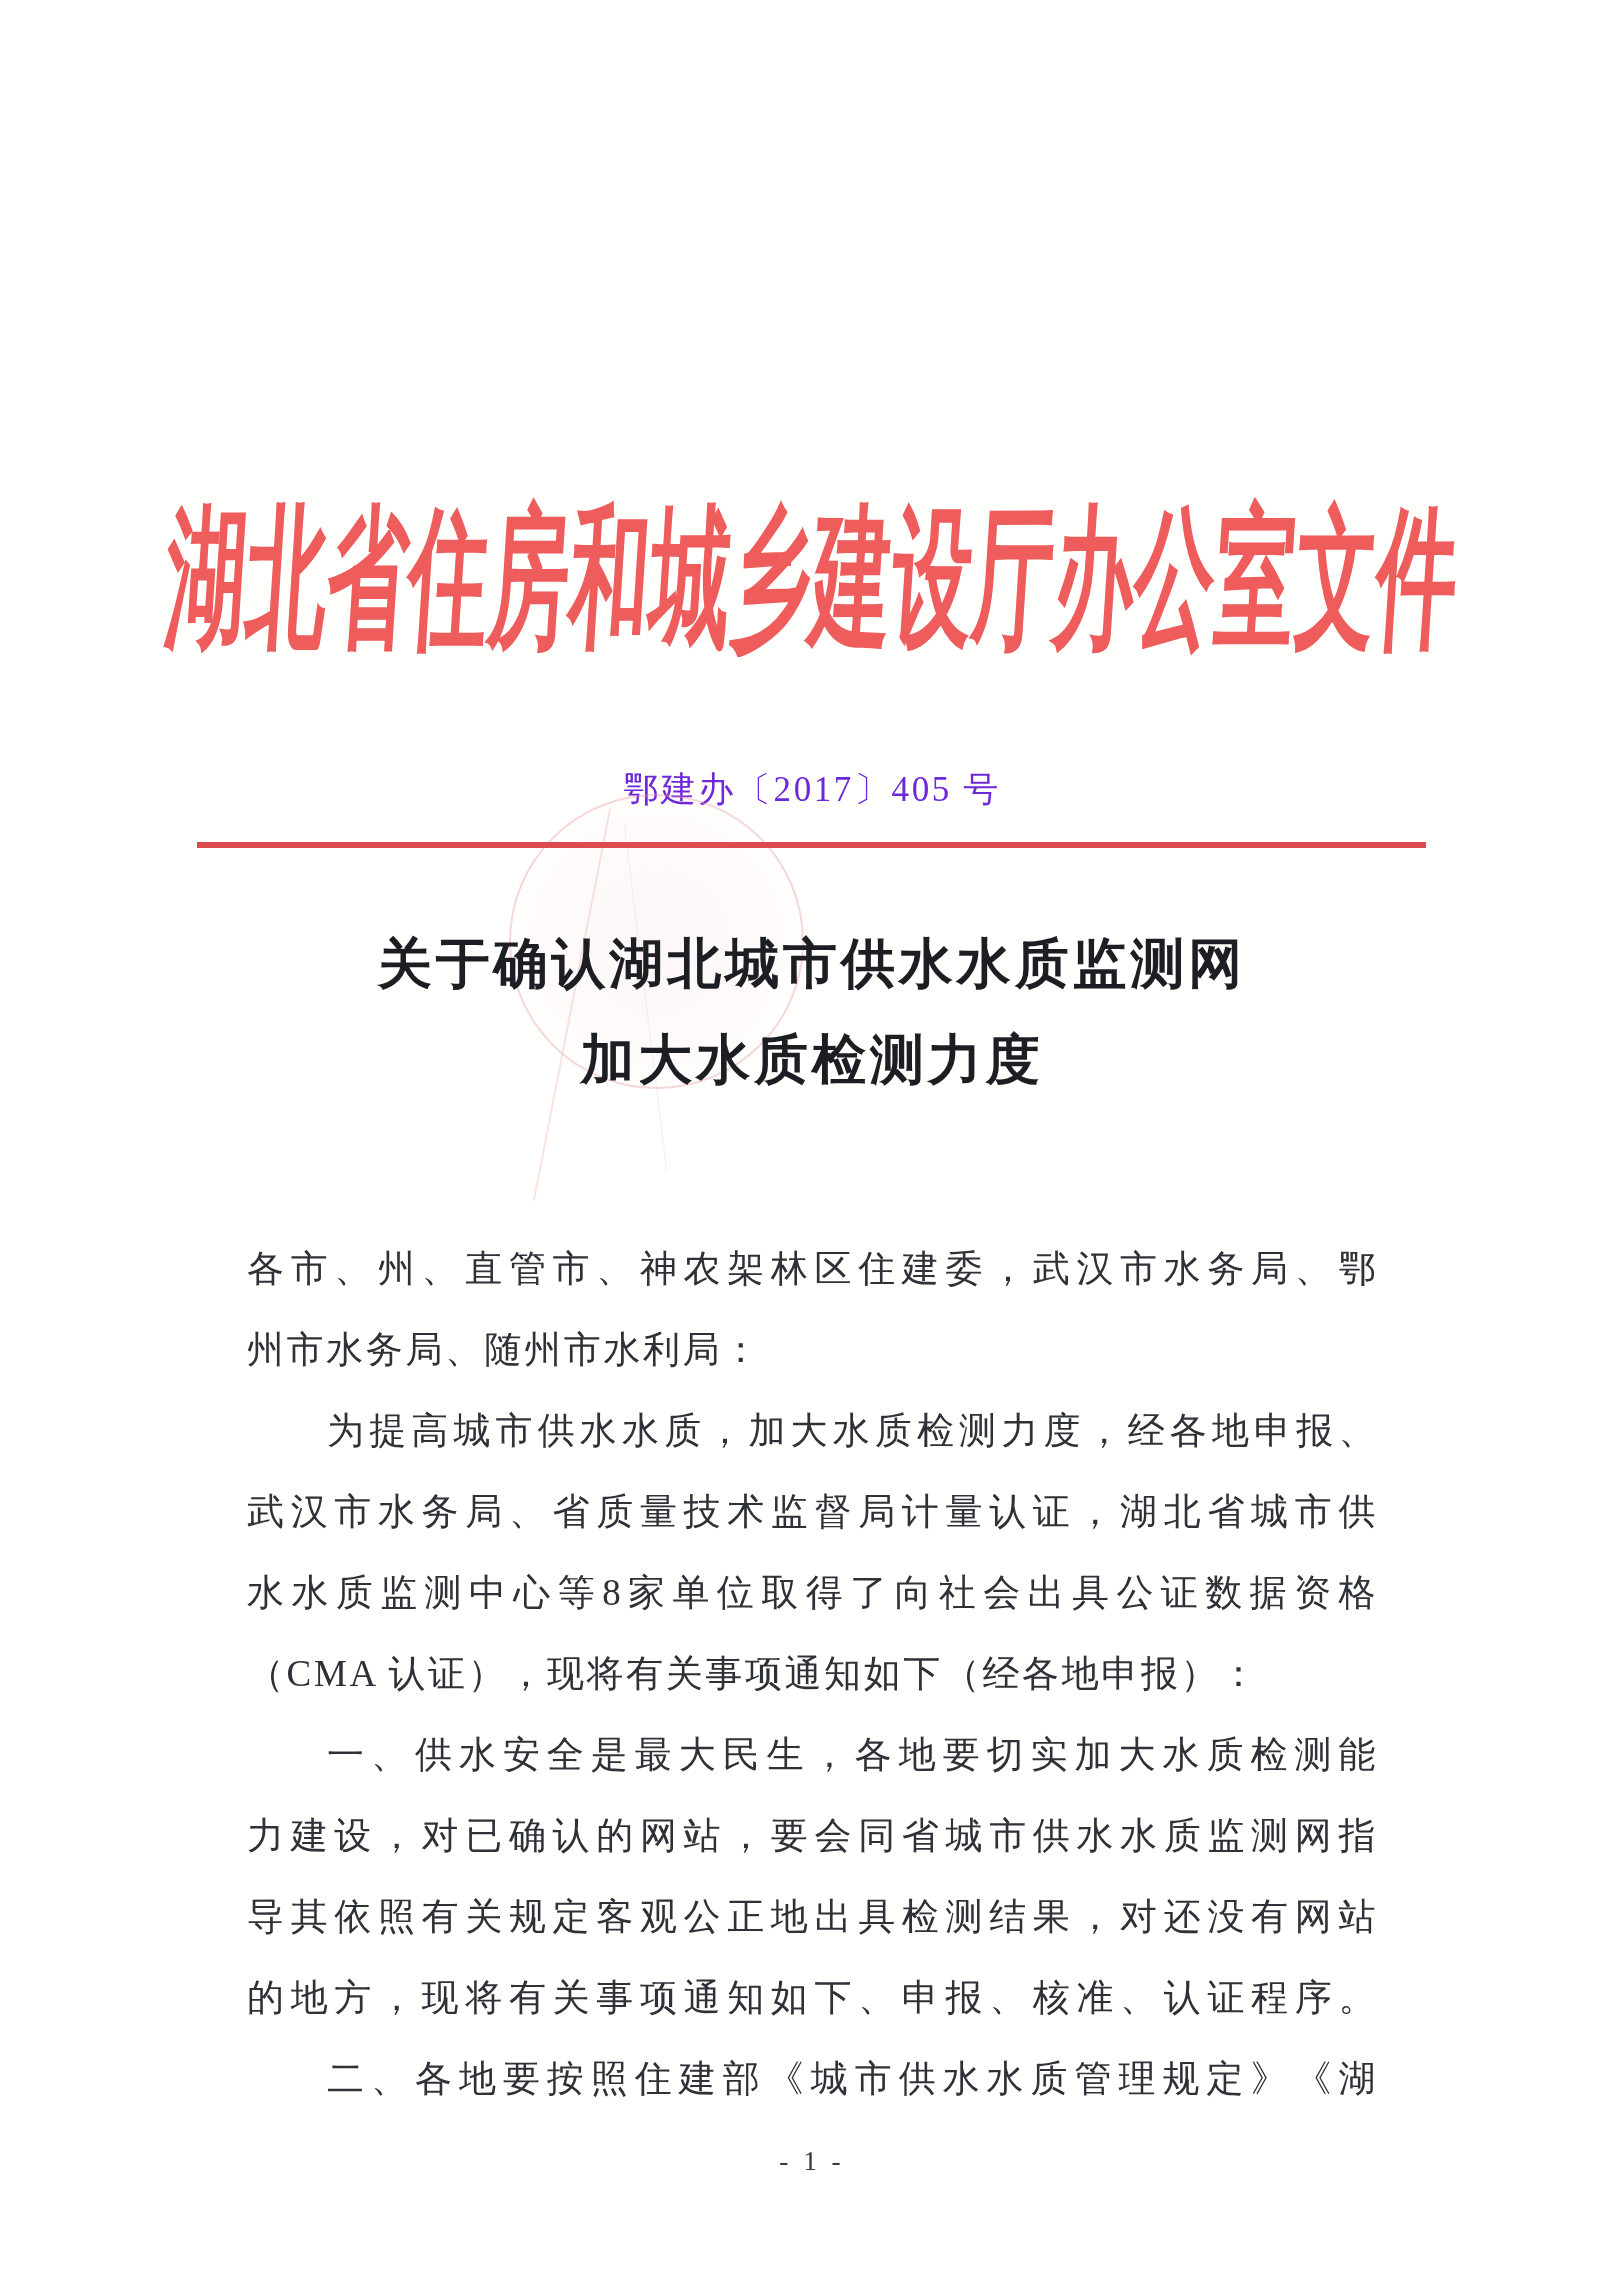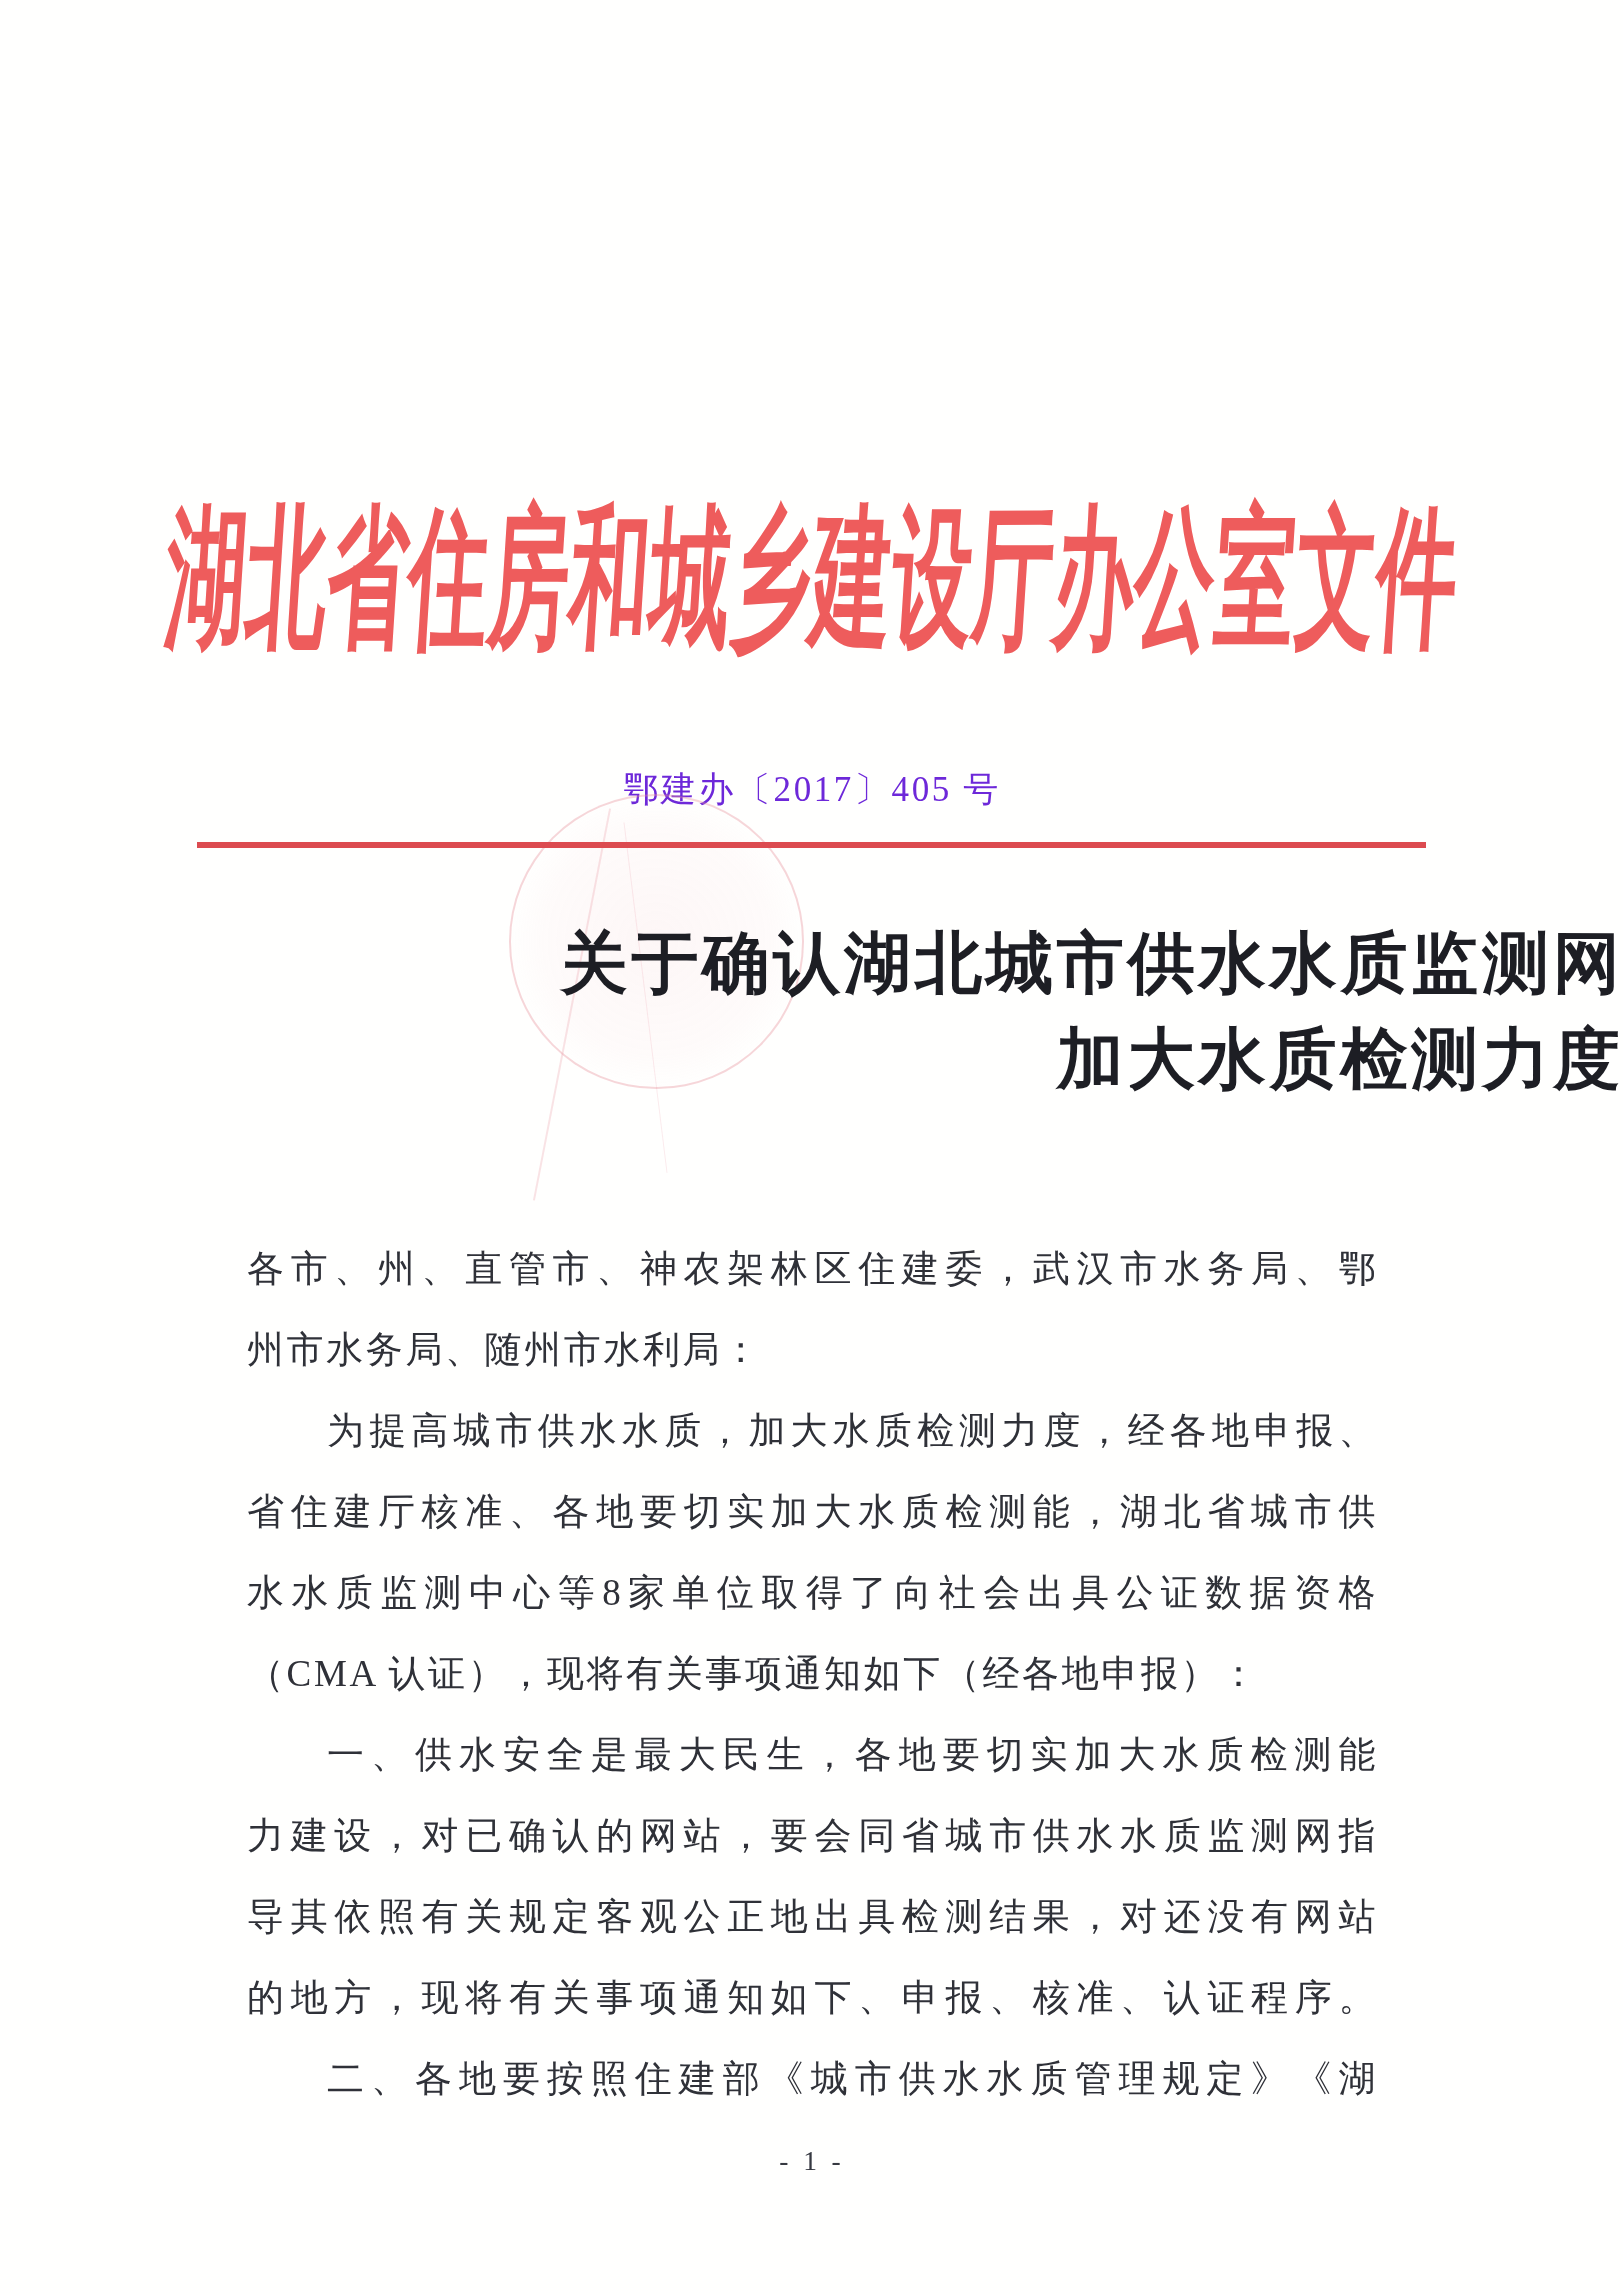--- a/index.html
+++ b/index.html
@@ -89,24 +89,24 @@
     background: rgba(232, 146, 159, 0.18);
     transform: rotate(-7deg);
   }
 
   
   .doc-title {
     position: absolute;
     top: 915px;
     left: 0;
     width: 100%;
-    text-align: right;
+    text-align: center;
     color: #1d1e24;
     font-weight: 700;
-    font-size: 67px;
+    font-size: 54px;
     letter-spacing: 3.9px;
     line-height: 96px;
     font-family: "Liberation Sans", "DejaVu Sans", sans-serif;
     white-space: nowrap;
   }
 
   
   .body-block {
     position: absolute;
     top: 1228px;
@@ -165,21 +165,21 @@
 
   <div class="doc-title">
     <div>关于确认湖北城市供水水质监测网</div>
     <div>加大水质检测力度</div>
   </div>
 
   <div class="body-block">
     <div class="bline l-full">各市、州、直管市、神农架林区住建委，武汉市水务局、鄂</div>
     <div class="bline l-short">州市水务局、随州市水利局：</div>
     <div class="bline l-full l-indent">为提高城市供水水质，加大水质检测力度，经各地申报、</div>
-    <div class="bline l-full">省住建厅核准、各地要切实加大水质检测能，湖北省城市供</div>
+    <div class="bline l-full">武汉市水务局、省质量技术监督局计量认证，湖北省城市供</div>
     <div class="bline l-full">水水质监测中心等8家单位取得了向社会出具公证数据资格</div>
     <div class="bline l-short">（CMA 认证），现将有关事项通知如下（经各地申报）：</div>
     <div class="bline l-full l-indent">一、供水安全是最大民生，各地要切实加大水质检测能</div>
     <div class="bline l-full">力建设，对已确认的网站，要会同省城市供水水质监测网指</div>
     <div class="bline l-full">导其依照有关规定客观公正地出具检测结果，对还没有网站</div>
     <div class="bline l-full">的地方，现将有关事项通知如下、申报、核准、认证程序。</div>
     <div class="bline l-full l-indent">二、各地要按照住建部《城市供水水质管理规定》《湖</div>
   </div>
 
   <div class="page-number">- 1 -</div>

